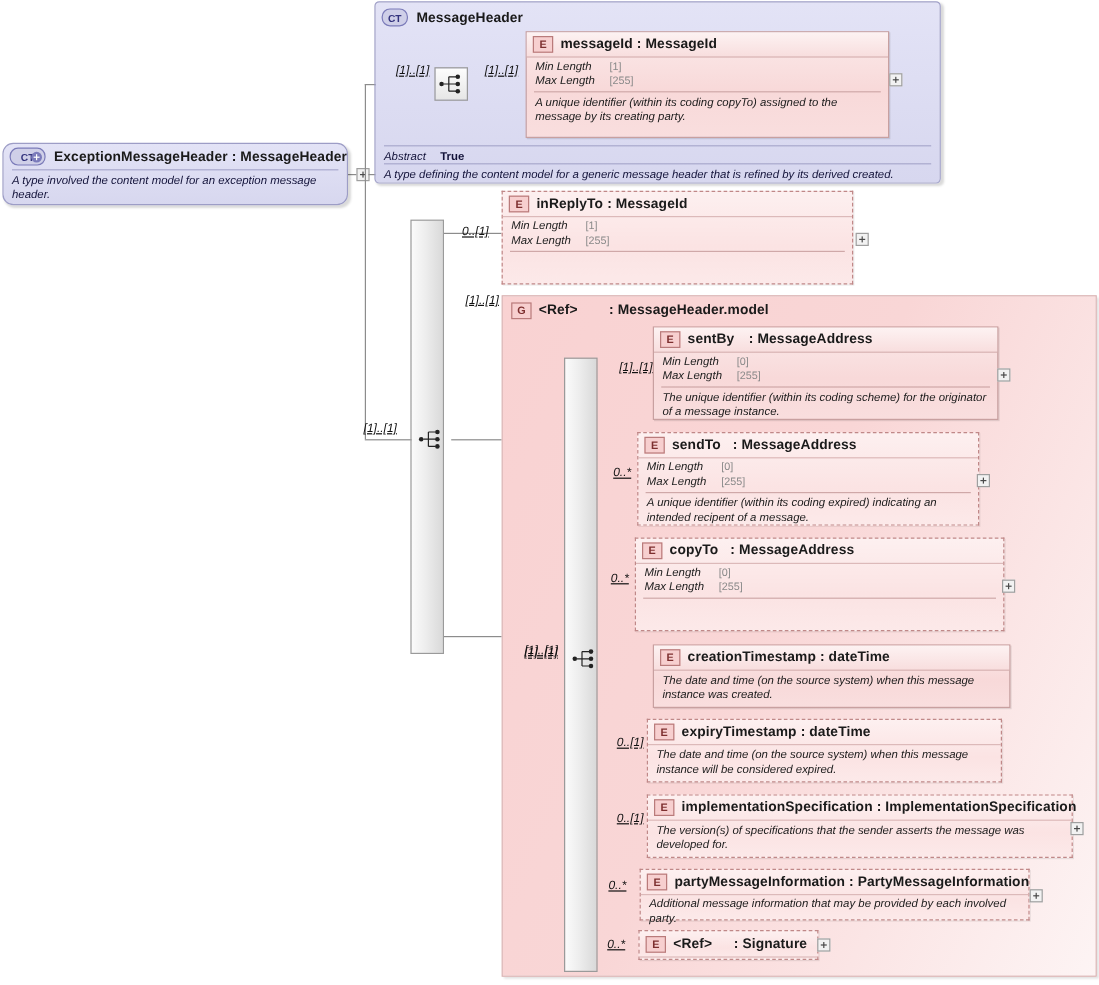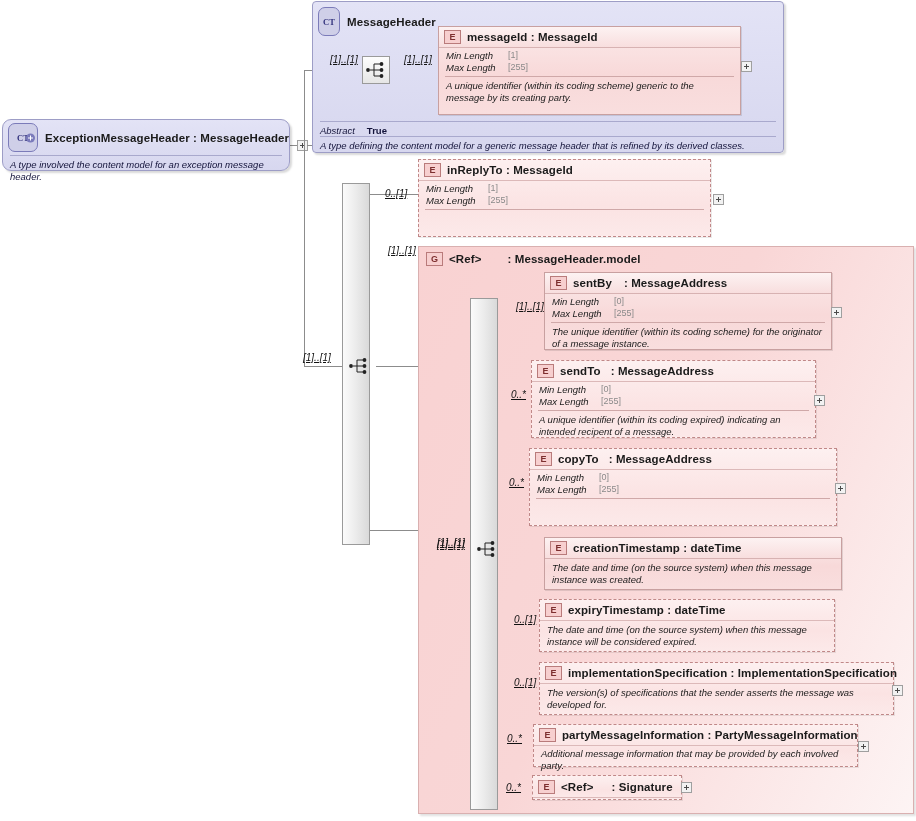--- a/index.html
+++ b/index.html
@@ -19,21 +19,21 @@
   .node .facets .fval{color:#8a8a8a;font-style:normal;font-size:9px;}
   .node .doc{font-size:9.5px;font-style:italic;color:#1b1b1b;padding:3px 7px 4px 7px;line-height:11.8px;}
 
   
   .badge{flex:none;display:inline-flex;align-items:center;justify-content:center;
          font-size:9px;font-weight:bold;font-family:"Liberation Sans",sans-serif;
          width:17px;height:14px;margin-right:6px;box-sizing:border-box;}
   .badge.e{background:#f7cfcf;border:1px solid #b97b7b;color:#7d2f2f;}
   .badge.g{background:#f7cfcf;border:1px solid #b97b7b;color:#7d2f2f;}
   .badge.ct{background:#cfcfe8;border:1px solid #7b7bb9;color:#33337d;
-            width:30px;height:29px;border-radius:7px;margin-right:7px;position:relative;font-size:8.5px;font-family:Liberation Serif, serif;}
+            width:30px;height:15px;border-radius:7px;margin-right:7px;position:relative;font-size:8.5px;}
   .badge.ct .pl{position:absolute;right:2px;top:50%;transform:translateY(-50%);
                 width:9px;height:9px;border-radius:50%;background:#7b7bbb;}
   .badge.ct .pl:before,.badge.ct .pl:after{content:"";position:absolute;background:#fff;}
   .badge.ct .pl:before{left:2px;top:4px;width:5px;height:1px;}
   .badge.ct .pl:after{left:4px;top:2px;width:1px;height:5px;}
 
   
   .ebox{background:linear-gradient(180deg,#fbeaea 0%,#f8d9d9 55%,#f9dede 100%);
         border:1px solid #c8a0a0;box-shadow:1px 1px 0 rgba(0,0,0,.10);}
   .ebox .hdr{background:linear-gradient(180deg,#fdf2f2 0%,#f8dede 100%);border-bottom:1px solid #d7b2b2;}
@@ -128,40 +128,40 @@
   <div class="node ctbox" style="left:312px;top:1px;width:472px;height:152px;">
     <div class="hdr" style="padding-top:5px;">
       <span class="badge ct" style="width:22px;">CT</span>
       <span class="ttl">MessageHeader</span>
     </div>
     <div class="ctline" style="position:absolute;left:0;right:0;top:119px;margin:0 7px;"></div>
     <div class="abs" style="position:absolute;left:0;top:121px;">
       <i>Abstract</i><b>True</b>
     </div>
     <div class="ctline" style="position:absolute;left:0;right:0;top:134px;margin:0 7px;"></div>
-    <div class="doc" style="position:absolute;left:0;top:135px;">A type defining the content model for a generic message header that is refined by its derived classes.</div>
+    <div class="doc" style="position:absolute;left:0;top:135px;">A type defining the content model for a generic message header that is refined by its derived created.</div>
   </div>
 
   <div class="node ebox" style="left:438px;top:26px;width:303px;height:89px;">
     <div class="hdr">
       <span class="badge e">E</span>
       <span class="ttl"><span>messageId</span><span> <span>:</span> </span><span>MessageId</span></span>
     </div>
     <div class="facets">
       <div class="row">
           <span class="fname">Min Length</span>
           <span class="fval">[1]</span>
         </div>
       <div class="row">
           <span class="fname">Max Length</span>
           <span class="fval">[255]</span>
         </div>
     </div>
     <div class="divline"></div>
-    <div class="doc">A unique identifier (within its coding scheme) generic to the message by its creating party.</div>
+    <div class="doc">A unique identifier (within its coding copyTo) assigned to the message by its creating party.</div>
   </div>
   <div class="exp plus" style="left:741px;top:61px;"></div>
   <span class="card" style="left:330px;top:54px;">[1]..[1]</span>
   <span class="card" style="left:404px;top:54px;">[1]..[1]</span>
 
   <div class="seqicon" style="left:362px;top:56px;">
     <svg class="ico" width="26" height="26" viewBox="0 0 26 26">
       <circle cx="5" cy="13" r="1.9" fill="#222"></circle>
       <line x1="6.8" y1="13" x2="11" y2="13" stroke="#222" stroke-width="1"></line>
       <line x1="11" y1="7" x2="11" y2="19" stroke="#222" stroke-width="1"></line>

